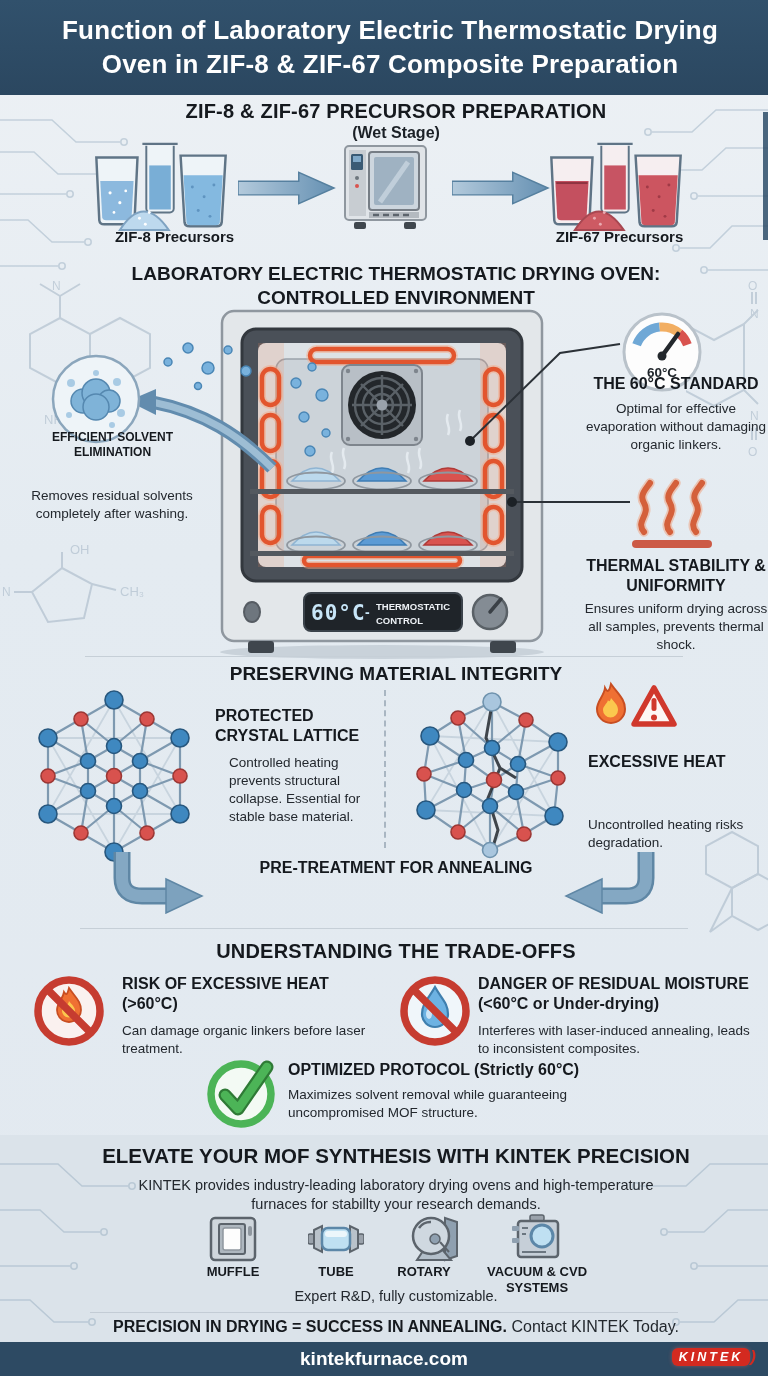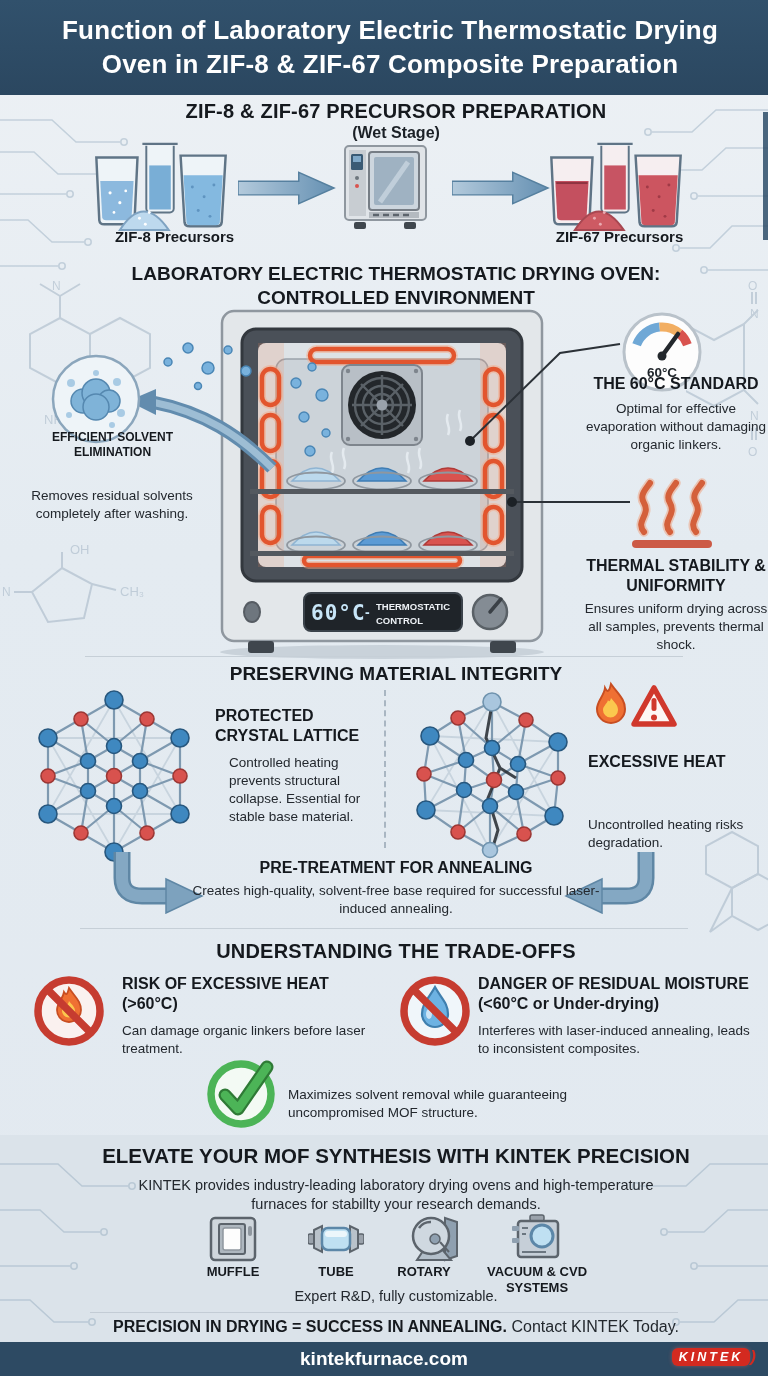--- a/index.html
+++ b/index.html
@@ -442,21 +442,20 @@
     <path d="M14,2 V28 Q14,46 34,46 H58" fill="none" stroke="#5f87a5" stroke-width="17"></path>
     <path d="M14,2 V28 Q14,46 34,46 H58" fill="none" stroke="#84a8c3" stroke-width="12"></path>
     <polygon points="58,29 94,46 58,63" fill="#7da2be" stroke="#5f87a5" stroke-width="1.5"></polygon>
   </svg>
   <svg class="abs" style="left:560px;top:850px;transform:scaleX(-1);" width="100" height="64" viewBox="0 0 100 64">
     <path d="M14,2 V28 Q14,46 34,46 H58" fill="none" stroke="#5f87a5" stroke-width="17"></path>
     <path d="M14,2 V28 Q14,46 34,46 H58" fill="none" stroke="#84a8c3" stroke-width="12"></path>
     <polygon points="58,29 94,46 58,63" fill="#7da2be" stroke="#5f87a5" stroke-width="1.5"></polygon>
   </svg>
   <div class="abs blk-t c" style="left:164px;top:858px;width:440px;">PRE-TREATMENT FOR ANNEALING</div>
-  <div class="abs body-t c" style="left:169px;top:882px;width:430px;">Creates high-quality, solvent-free base required for successful laser-induced annealing.</div>
 
   <div class="divider" style="left:80px;top:928px;width:608px;"></div>
 
   <div class="abs sec-t c" style="left:0;top:940px;width:768px;">UNDERSTANDING THE TRADE-OFFS</div>
 
   <svg class="abs" style="left:30px;top:972px;" width="78" height="78" viewBox="0 0 78 78">
     <circle cx="39" cy="39" r="31" fill="#faf1ef" stroke="#c63c30" stroke-width="7.5"></circle>
     <path d="M39,16 C45,25 51,29 51,38 a12,12 0 1 1 -24,0 C27,31 33,27 34,20 C36,23 37,24 39,16 Z" fill="#ef7033" stroke="#c84e22" stroke-width="1.8"></path>
     <path d="M39,29 C42,33 45,35 45,39 a6.5,6.5 0 1 1 -13,0 C32,36 35,34 36,31 C37,33 38,33 39,29 Z" fill="#fbc84e"></path>
     <line x1="18" y1="18" x2="60" y2="60" stroke="#c63c30" stroke-width="7.5" stroke-linecap="round"></line>
@@ -471,20 +470,21 @@
     <line x1="18" y1="18" x2="60" y2="60" stroke="#c63c30" stroke-width="7.5" stroke-linecap="round"></line>
   </svg>
   <div class="abs blk-t" style="left:478px;top:974px;width:288px;">DANGER OF RESIDUAL MOISTURE (&lt;60°C or Under-drying)</div>
   <div class="abs body-t" style="left:478px;top:1022px;width:278px;">Interferes with laser-induced annealing, leads to inconsistent composites.</div>
 
   <svg class="abs" style="left:205px;top:1052px;" width="76" height="78" viewBox="0 0 76 78">
     <circle cx="36" cy="42" r="30" fill="#f3faf4" stroke="#4cb457" stroke-width="7.5"></circle>
     <path d="M20,43 L33,57 L62,15" fill="none" stroke="#2f7a36" stroke-width="13" stroke-linecap="round" stroke-linejoin="round"></path>
     <path d="M20,43 L33,57 L62,15" fill="none" stroke="#4cb457" stroke-width="8.5" stroke-linecap="round" stroke-linejoin="round"></path>
   </svg>
+  <div class="abs blk-t" style="left:288px;top:1060px;width:380px;">OPTIMIZED PROTOCOL (Strictly 60°C)</div>
   <div class="abs body-t" style="left:288px;top:1086px;width:335px;">Maximizes solvent removal while guaranteeing uncompromised MOF structure.</div>
 
   <div class="abs" style="left:0;top:1135px;width:768px;height:207px;background:#dbe3ea;"></div>
   <svg class="abs decor" style="left:0;top:1150px;" width="160" height="190" viewBox="0 0 160 190">
     <g stroke="#8aa3b8" stroke-width="1.6" fill="none">
       <path d="M0,14 H58 L82,36 H128"></path>
         <circle cx="132" cy="36" r="3.2" fill="#dbe3ea"></circle>
       <path d="M0,60 H40 L64,82 H100"></path>
         <circle cx="104" cy="82" r="3.2" fill="#dbe3ea"></circle>
       <path d="M0,116 H70"></path>

